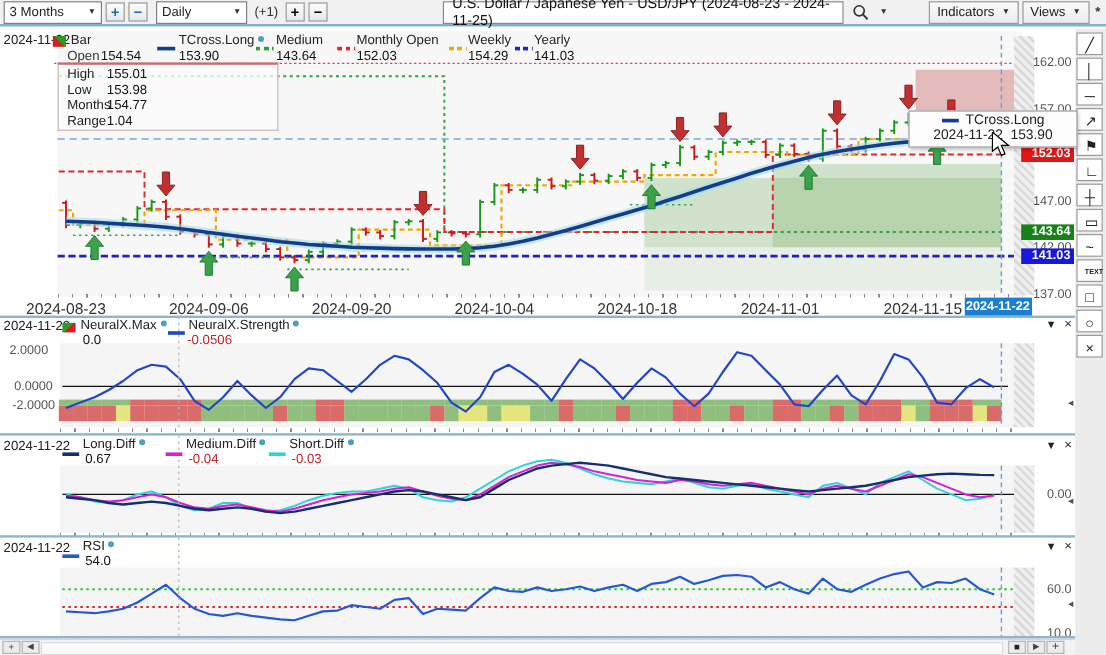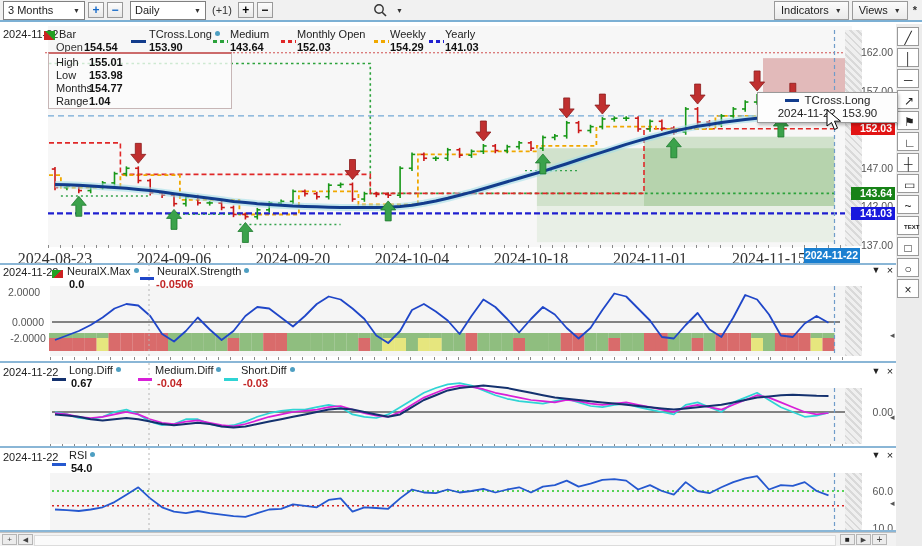--- a/index.html
+++ b/index.html
@@ -9,24 +9,24 @@
   .select{background:#fff;border:1px solid #808080;height:17px;display:flex;align-items:center;justify-content:space-between;padding:0 4px;font-size:11px;cursor:default;}
   .caret{font-size:7px;color:#333;margin-left:6px;}
   .tbtn{width:16px;height:16px;background:linear-gradient(#fdfdfd,#e8e8e8);border:1px solid #9a9a9a;font-weight:bold;font-size:12px;line-height:13px;text-align:center;padding:0;cursor:default;}
   .blue{color:#1468c8;}
   .title-box{background:#fff;border:1px solid #8a8a8a;height:17px;padding:0 7px;display:flex;align-items:center;font-size:12px;color:#111;}
   .ddbtn{border:1px solid #9a9a9a;background:linear-gradient(#fbfbfb,#ebebeb);height:17px;padding:0 6px;display:flex;align-items:center;font-size:11px;cursor:default;}
   
   .sep{position:absolute;left:0;width:896px;height:2px;background:#8ab6d6;z-index:6;}
   .axis-label{position:absolute;left:852px;width:41px;text-align:right;font-size:10.5px;color:#555;z-index:5;}
   .plabel{position:absolute;left:851px;width:44px;height:13px;color:#fff;font-weight:bold;font-size:10.5px;text-align:right;padding:0 3px 0 0;box-sizing:border-box;line-height:13px;z-index:6;}
-  .xlab{position:absolute;top:250px;font-size:16px;color:#333;transform:translateX(-50%);z-index:5;font-family:Liberation Serif, serif;}
+  .xlab{position:absolute;top:250px;font-size:13px;color:#333;transform:translateX(-50%);z-index:5;}
   .xlab-active{position:absolute;top:248px;width:56px;height:15px;background:#1a7fd0;color:#fff;font-weight:bold;font-size:10.5px;text-align:center;line-height:15px;transform:translateX(-50%);z-index:6;}
   .lg{position:absolute;z-index:7;white-space:nowrap;}
-  .lgv{font-weight:bold;color:#111;}
+  .lgv{font-weight:normal;color:#111;}
   .neg{color:#c22525;}
   .idot{display:inline-block;width:5px;height:5px;border-radius:50%;background:#4e9fc2;margin-left:3px;vertical-align:2px;}
   .sw-bar{width:11px;height:9px;background:linear-gradient(45deg,#cc2222 49%,#22a022 51%);}
   .sw-nmax{width:11px;height:8px;background:linear-gradient(135deg,#22a022 49%,#cc2222 51%);}
   .sw-line{height:3px;}
   .sw-dash{width:15px;height:3px;}
   .ohlc-box{position:absolute;left:48px;top:52px;width:184px;height:57px;background:rgba(253,253,253,0.78);border:1px solid #c7b6b6;border-top:2px solid #cc6b6b;box-sizing:border-box;z-index:7;}
   .ohlc-row{position:absolute;left:7px;white-space:nowrap;}
   .hatch{position:absolute;left:845px;width:17px;background:repeating-linear-gradient(45deg,#d9d9d9 0 2px,#efefef 2px 5px);z-index:4;}
   .tickstrip{position:absolute;height:3px;background:repeating-linear-gradient(90deg,#8a8a8a 0 1px,transparent 1px 12px);z-index:4;}
@@ -56,20 +56,23 @@
     <button class="tbtn blue">+</button>
     <button class="tbtn blue">−</button>
     <div class="select" style="width:66px;margin-left:4px">
         <span>Daily</span>
         <span class="caret">▼</span>
       </div>
     <span style="margin:0 3px;color:#333">(+1)</span>
     <button class="tbtn">+</button>
     <button class="tbtn">−</button>
     <div style="flex:0 0 90px"></div>
+    <div class="title-box" style="width:318px">
+        <span>U.S. Dollar / Japanese Yen - USD/JPY (2024-08-23 - 2024-11-25)</span>
+      </div>
     <span style="margin-left:4px;display:inline-flex;align-items:center">
       <svg width="14" height="14" style="position:static">
           <circle cx="6" cy="6" r="4.2" fill="none" stroke="#333" stroke-width="1.4"></circle>
           <line x1="9.2" y1="9.2" x2="13" y2="13" stroke="#333" stroke-width="1.6"></line>
         </svg>
     </span>
     <span class="caret">▼</span>
     <div style="flex:1"></div>
     <div class="ddbtn">
         <span>Indicators</span>

